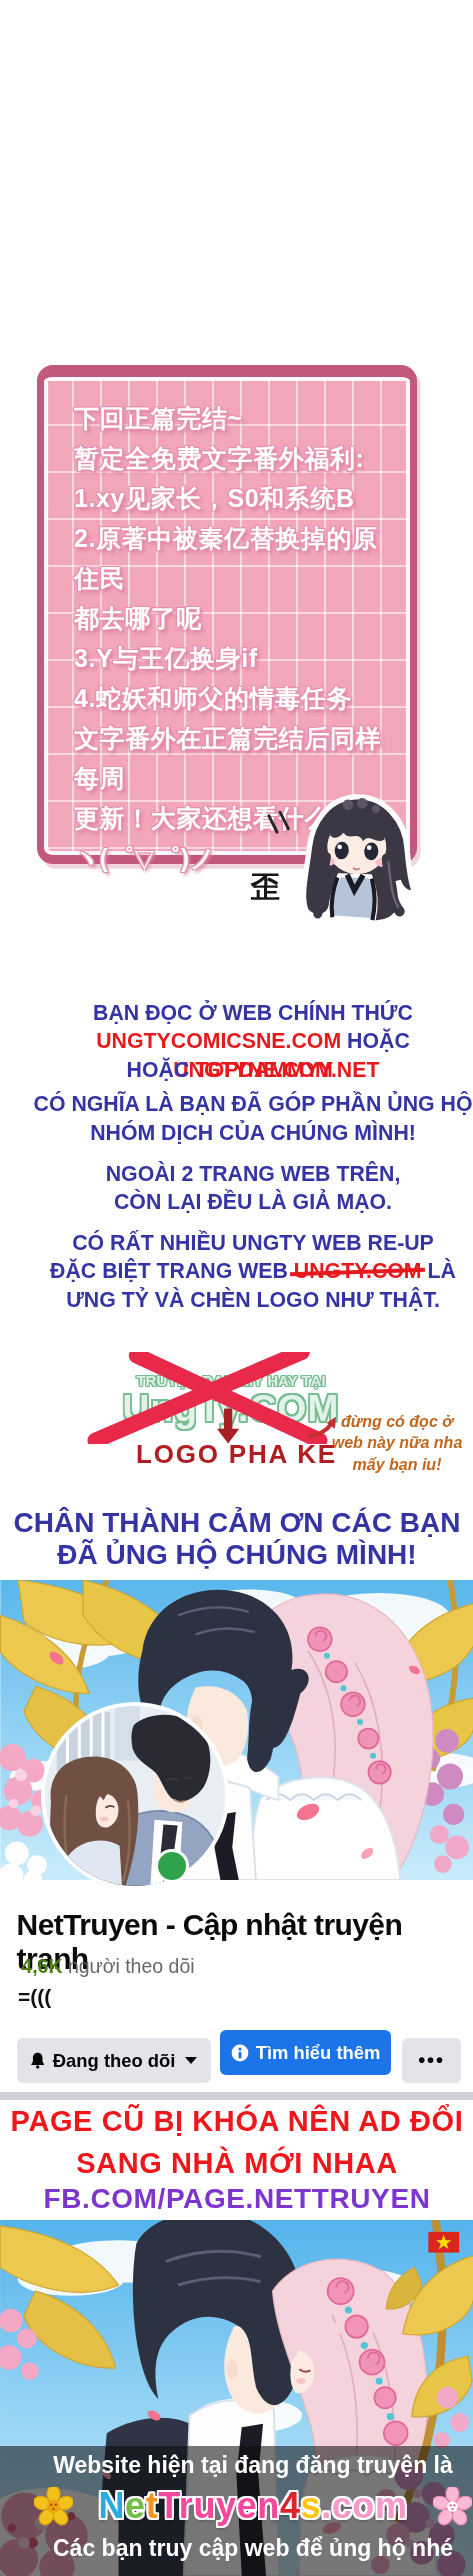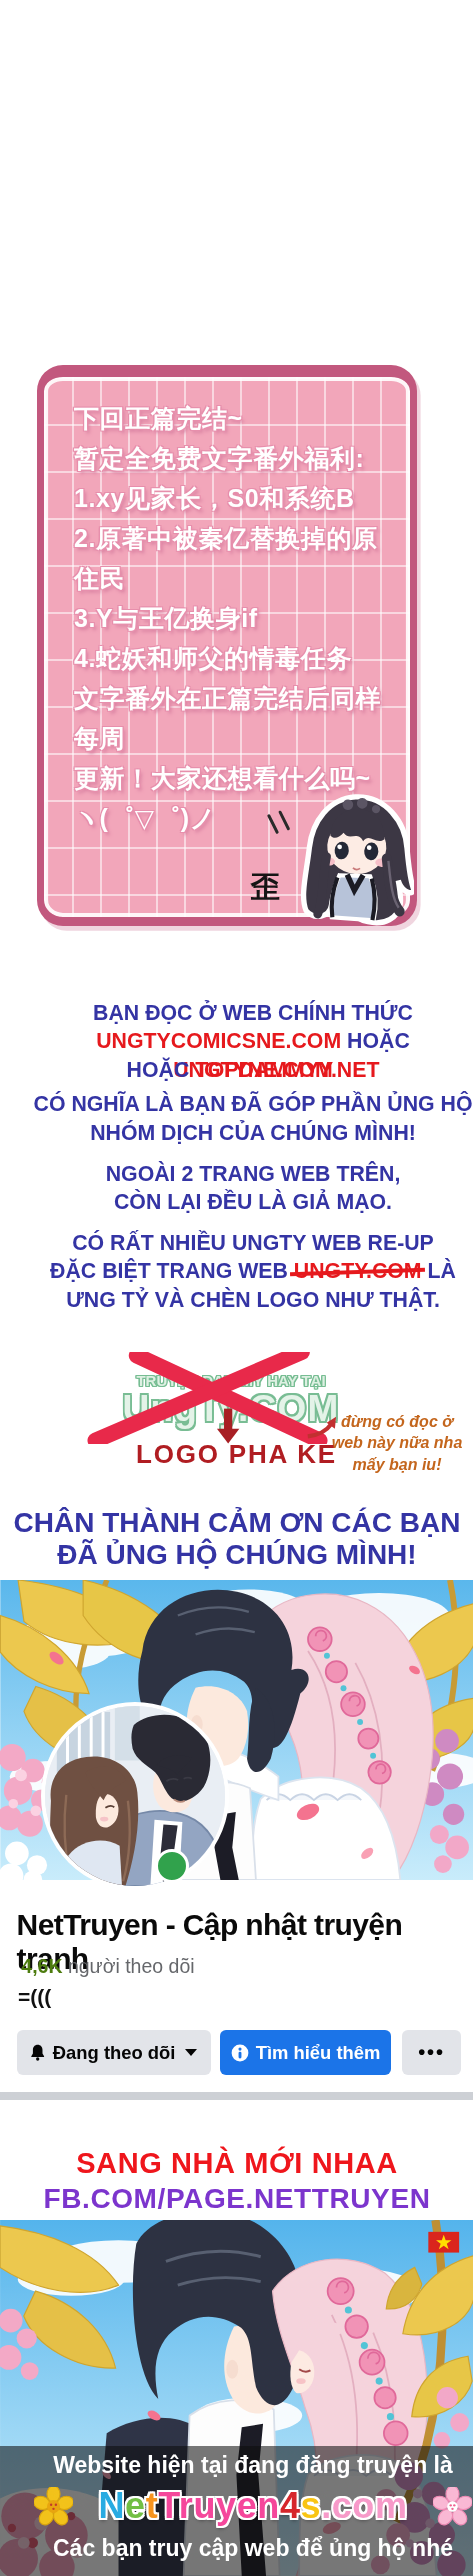--- a/index.html
+++ b/index.html
@@ -1,28 +1,28 @@
 <!DOCTYPE html>
 <html style="--pink-fill: #f2a6ba; --pink-border: #c2587e; --box-glow: #e78fac; --ink-blue: #3434a4; --ink-red: #e6191d; --ink-orange: #c4661d; --dark-red: #b01d22; --x-red: #e8294a; --purple: #7c35cd; --bright-red: #ef161c; --fb-blue: #1b74e8; --fb-gray: #e2e4e9; --fb-muted: #65676b; --online-green: #31a24c; --flag-red: #da251d; --flag-yellow: #ffde00; --logo-n: #29abe2; --logo-e: #72bf44; --logo-t: #f7941e; --logo-truyen: #f5479b; --logo-4: #d6262b; --logo-s: #f9c413; --logo-com: #f79ac9;font-size:9.5px"><head>
 <meta charset="utf-8">
 <style>
   html,body{margin:0;padding:0;background:#fff;}
   #page{position:relative;width:474px;height:2576px;background:#ffffff;overflow:hidden;
         font-family:"Liberation Sans","DejaVu Sans",sans-serif;}
   .abs{position:absolute;}
 
   
-  .pink-box{left:37px;top:365px;width:380px;height:561px;box-sizing:border-box;
+  .pink-box{left:37px;top:365px;width:380px;height:499px;box-sizing:border-box;
     background-color:var(--pink-fill);
     background-image:
       linear-gradient(rgba(255,255,255,.55) 2.4px, transparent 2.4px),
       linear-gradient(90deg, rgba(255,255,255,.55) 2.4px, transparent 2.4px);
     background-size:100% 47px,28px 100%;
     border:7.7px solid var(--pink-border);border-top-width:12px;border-bottom-width:9.5px;
-    border-radius:26px;
+    border-radius:16px;
     box-shadow:inset 0 0 0 4.1px rgba(255,255,255,.9), 3.6px 4.7px 0 rgba(194,88,126,.25);}
   .pink-box-text{padding:21.3px 16.6px 0 30px;font-size:25px;font-weight:bold;line-height:40px;
     color:#ffffff;letter-spacing:0.6px;
     text-shadow:-1.2px -1.2px 0 var(--box-glow),1.2px -1.2px 0 var(--box-glow),
                 -1.2px 1.2px 0 var(--box-glow),1.2px 1.2px 0 var(--box-glow),2.4px 3px 3.6px #d87fa0;}
 
   
   .chibi{left:236px;top:785px;width:178px;height:143px;}
 
   
@@ -56,21 +56,21 @@
   .avatar-wrap{left:41px;top:1702px;width:180px;height:180px;border:4.7px solid #ffffff;
     border-radius:50%;overflow:hidden;background:#e9eef4;}
   .online-dot{left:155px;top:1849px;width:28.4px;height:28.4px;background:var(--online-green);
     border:3.6px solid #ffffff;border-radius:50%;}
   .fb-title{left:16.6px;top:1908px;width:450px;font-size:30px;font-weight:bold;color:#0a0a0a;letter-spacing:-0.6px;}
   .fb-followers{left:21.3px;top:1955px;font-size:19.5px;color:var(--fb-muted);}
   .fb-followers b{color:#4d7c0f;}
   .fb-sad{left:18px;top:1985px;font-size:21px;color:#111;font-weight:bold;}
   .btn{top:2030px;height:45px;border-radius:6px;display:flex;align-items:center;justify-content:center;
     font-weight:bold;font-size:18.4px;box-sizing:border-box;cursor:pointer;}
-  .btn-gray{background:var(--fb-gray);color:#050505;}
+  .btn-gray{background:var(--fb-gray);color:#050505;margin-top:8px;}
   .btn-follow{left:16.6px;width:194px;gap:7.1px;}
   .btn-learn{left:220px;width:171px;background:var(--fb-blue);color:#fff;gap:7.1px;}
   .btn-more{left:402px;width:59px;font-size:20px;letter-spacing:1.8px;}
   .caret{width:0;height:0;border-left:6px solid transparent;border-right:6px solid transparent;
     border-top:7.7px solid #050505;margin-left:2.4px;}
   .divider{left:0;top:2092px;width:474px;height:7.7px;background:#cdd0d5;}
   .red-line{left:0;width:100%;text-align:center;font-size:29px;font-weight:bold;color:var(--bright-red);letter-spacing:0.6px;}
   .purple-line{left:0;top:2183px;width:100%;text-align:center;font-size:28px;font-weight:bold;
     color:var(--purple);letter-spacing:0.6px;}
 
@@ -93,20 +93,21 @@
 <body>
 
 <div id="page">
 
   <section class="abs pink-box">
     <div class="pink-box-text">
       <div>下回正篇完结~</div>
       <div>暂定全免费文字番外福利:</div>
       <div>1.xy见家长，S0和系统B</div>
       <div>2.原著中被秦亿替换掉的原住民</div>
+      <div>都去哪了呢</div>
       <div>3.Y与王亿换身if</div>
       <div>4.蛇妖和师父的情毒任务</div>
       <div>文字番外在正篇完结后同样每周</div>
       <div>更新！大家还想看什么吗~</div>
       <div>ヽ(゜▽゜)ノ</div>
     </div>
   </section>
 
   <div class="abs chibi">
     <svg width="178" height="143" viewBox="0 0 300 242">
@@ -362,20 +363,21 @@
       <rect x="12.6" y="13" width="4.8" height="11" rx="2.2" fill="#1b74e8"></rect>
     </svg>
     <span>Tìm hiểu thêm</span>
   </div>
   <div class="abs btn btn-gray btn-more">
     <span>•••</span>
   </div>
 
   <div class="abs divider"></div>
 
+  <div class="abs red-line" style="top:2105px;">PAGE CŨ BỊ KHÓA NÊN AD ĐỔI</div>
   <div class="abs red-line" style="top:2147px;">SANG NHÀ MỚI NHAA</div>
   <div class="abs purple-line">FB.COM/PAGE.NETTRUYEN</div>
 
   <svg class="abs manga2" viewBox="0 0 800 601">
     <defs>
       <linearGradient id="sky2" x1="0" y1="0" x2="0" y2="1">
         <stop offset="0" stop-color="#54b4ec"></stop>
           <stop offset="1" stop-color="#cdeefb"></stop>
       </linearGradient>
     </defs>

